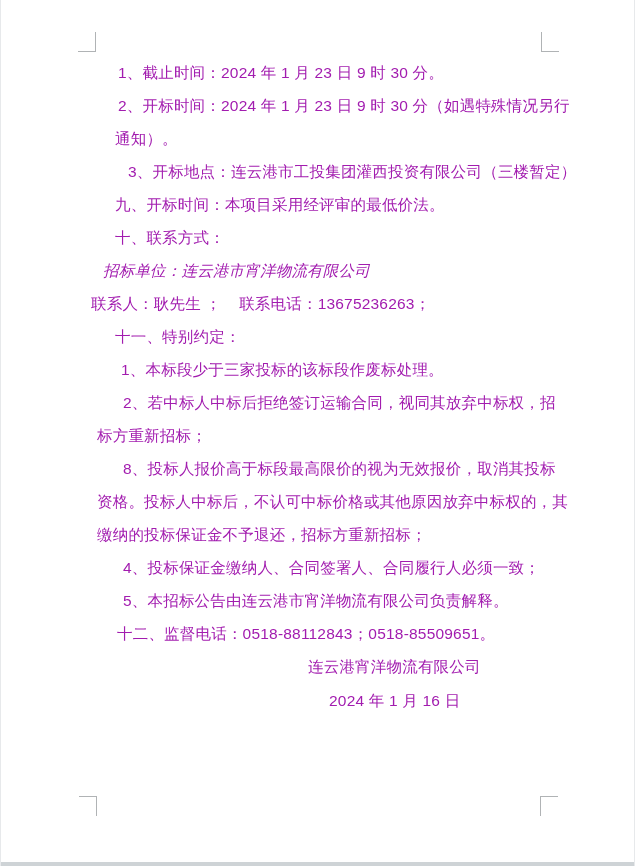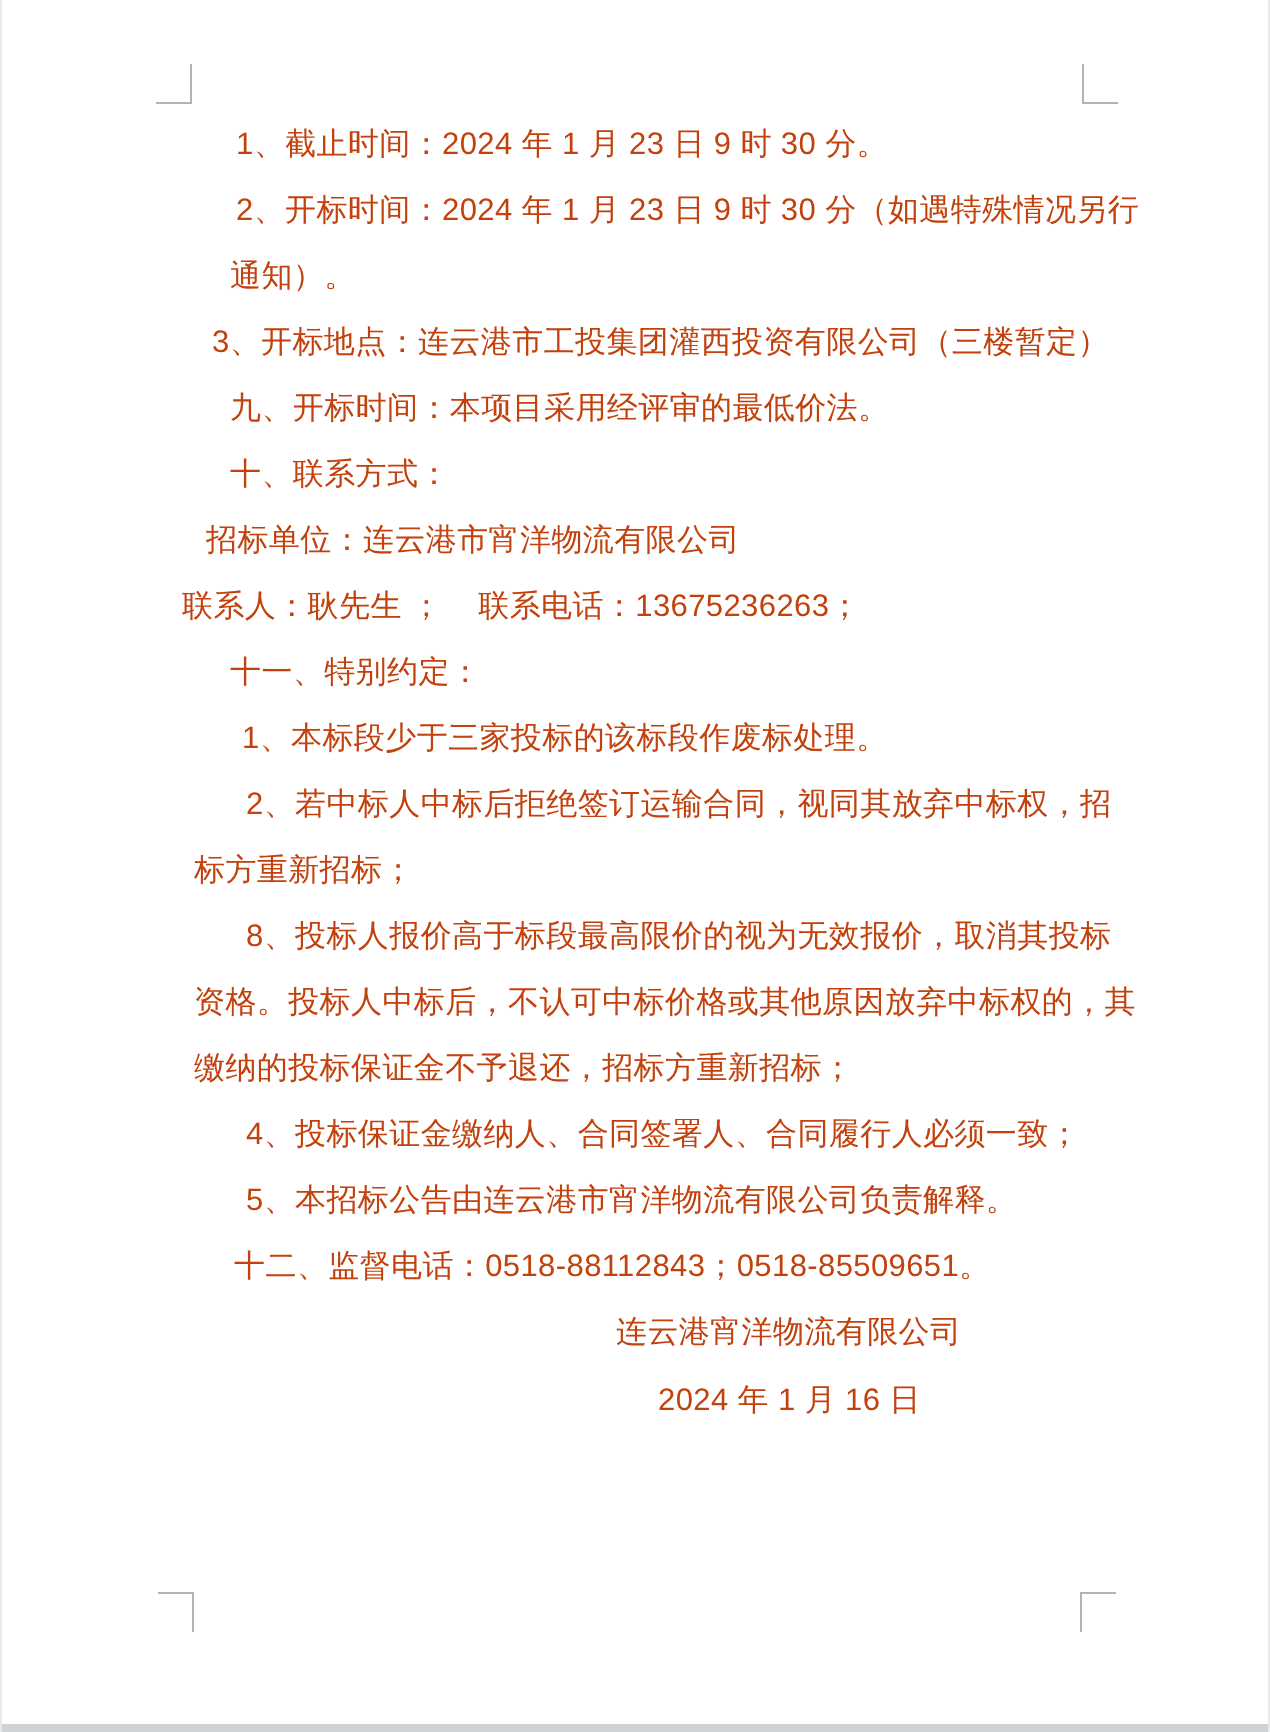--- a/index.html
+++ b/index.html
@@ -20,21 +20,21 @@
     position: absolute;
     left: 0; right: 0; bottom: 0;
     height: 4px;
     background: #ced3d6;
   }
   .doc-line {
     position: absolute;
     white-space: pre;
     font-size: 15.5px;
     line-height: 20px;
-    color: #c2410c;
+    color: #a21caf;
     letter-spacing: 0.2px;
   }
   .crop-mark { position: absolute; width: 18px; height: 20px; }
   .crop-mark.tl { left: 77px; top: 32px;  border-right: 1px solid #b0b3b5; border-bottom: 1px solid #b0b3b5; }
   .crop-mark.tr { left: 540px; top: 32px; border-left: 1px solid #b0b3b5;  border-bottom: 1px solid #b0b3b5; }
   .crop-mark.bl { left: 78px; top: 796px; border-right: 1px solid #b0b3b5; border-top: 1px solid #b0b3b5; }
   .crop-mark.br { left: 539px; top: 796px; border-left: 1px solid #b0b3b5; border-top: 1px solid #b0b3b5; }
 </style>
 </head>
 <body>
@@ -42,24 +42,24 @@
 <div class="page">
   <span class="crop-mark tl"></span>
   <span class="crop-mark tr"></span>
   <span class="crop-mark bl"></span>
   <span class="crop-mark br"></span>
 
   <div>
       <div class="doc-line" style="left: 117px; top: 63px;">1、截止时间：2024 年 1 月 23 日 9 时 30 分。</div>
       <div class="doc-line" style="left: 117px; top: 96px;">2、开标时间：2024 年 1 月 23 日 9 时 30 分（如遇特殊情况另行</div>
       <div class="doc-line" style="left: 114px; top: 129px;">通知）。</div>
-      <div class="doc-line" style="left: 105px; top: 162px; text-align: right;">3、开标地点：连云港市工投集团灌西投资有限公司（三楼暂定）</div>
+      <div class="doc-line" style="left: 127px; top: 162px; text-align: right;">3、开标地点：连云港市工投集团灌西投资有限公司（三楼暂定）</div>
       <div class="doc-line" style="left: 114px; top: 195px;">九、开标时间：本项目采用经评审的最低价法。</div>
       <div class="doc-line" style="left: 114px; top: 228px;">十、联系方式：</div>
-      <div class="doc-line" style="left: 102px; top: 261px;">招标单位：连云港市宵洋物流有限公司</div>
+      <div class="doc-line" style="left: 102px; top: 261px; font-style: italic;">招标单位：连云港市宵洋物流有限公司</div>
       <div class="doc-line" style="left: 90px; top: 294px;">联系人：耿先生 ；    联系电话：13675236263；</div>
       <div class="doc-line" style="left: 114px; top: 327px;">十一、特别约定：</div>
       <div class="doc-line" style="left: 120px; top: 360px;">1、本标段少于三家投标的该标段作废标处理。</div>
       <div class="doc-line" style="left: 122px; top: 393px;">2、若中标人中标后拒绝签订运输合同，视同其放弃中标权，招</div>
       <div class="doc-line" style="left: 96px; top: 426px; text-align: center;">标方重新招标；</div>
       <div class="doc-line" style="left: 122px; top: 459px;">8、投标人报价高于标段最高限价的视为无效报价，取消其投标</div>
       <div class="doc-line" style="left: 96px; top: 492px;">资格。投标人中标后，不认可中标价格或其他原因放弃中标权的，其</div>
       <div class="doc-line" style="left: 96px; top: 525px;">缴纳的投标保证金不予退还，招标方重新招标；</div>
       <div class="doc-line" style="left: 122px; top: 558px;">4、投标保证金缴纳人、合同签署人、合同履行人必须一致；</div>
       <div class="doc-line" style="left: 122px; top: 591px; text-align: right;">5、本招标公告由连云港市宵洋物流有限公司负责解释。</div>

